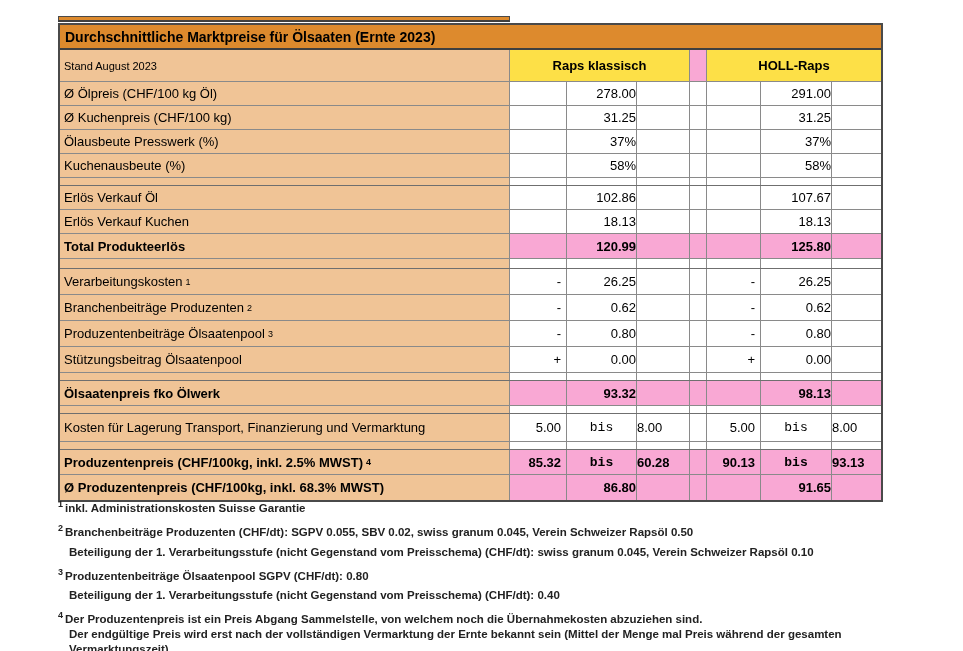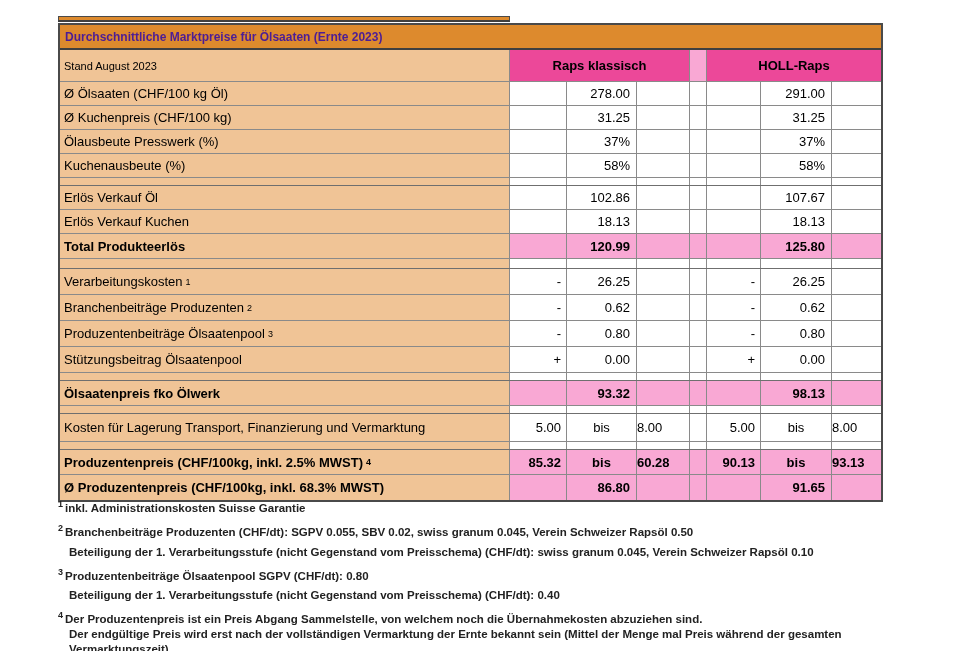--- a/index.html
+++ b/index.html
@@ -8,21 +8,21 @@
 
   
   #strip{position:absolute;left:58px;top:16px;width:452px;height:6px;
          background:#DD8A2D;border:1px solid #4a4a4a;border-bottom:2px solid #3f3f3f;box-sizing:border-box;}
 
   #tablewrap{position:absolute;left:58px;top:23px;width:825px;
              border:2px solid #4a4a4a;box-sizing:border-box;background:#fff;}
 
   .titlerow{height:25px;background:#DD8A2D;border-bottom:2px solid #3f3f3f;
             display:flex;align-items:center;padding-left:5px;
-            font-weight:bold;font-size:12px;color:#4c1d95;box-sizing:border-box;}
+            font-weight:bold;font-size:14px;color:#000000;box-sizing:border-box;}
 
   .row{display:grid;grid-template-columns:450px 57px 70px 53px 17px 54px 71px 49px;
        border-bottom:1px solid #8a8a8a;box-sizing:border-box;}
   .row.header{grid-template-columns:450px 180px 17px 174px;height:32px;}
   .row:last-child{border-bottom:none;}
 
   .row.data{height:24px;}
   .row.cost{height:26px;}
   .row.total{height:25px;}
   .row.rangetotal{height:25px;}
@@ -32,24 +32,24 @@
 
   .c{border-right:1px solid #8a8a8a;display:flex;align-items:center;
      box-sizing:border-box;font-size:13px;overflow:hidden;white-space:nowrap;}
   .row > .c:last-child{border-right:none;}
 
   .tan{background:#f9a8d4;}
   .white{background:#ffffff;}
 
   .lbl{padding-left:4px;background:#F0C496;}
   .stand{font-size:11px;}
-  .ghead{justify-content:center;font-weight:bold;background:#ec4899;}
-  .num{justify-content:flex-end;padding-right:6px;}
+  .ghead{justify-content:center;font-weight:bold;background:#fde047;}
+  .num{justify-content:flex-end;}
   .sgn{padding-right:5px;}
-  .ctr{justify-content:center;}
+  .ctr{justify-content:center;font-family:Liberation Mono, monospace;}
 
   .row.total .c,.row.rangetotal .c{font-weight:bold;}
 
   sup{font-size:9px;line-height:0;}
   .lbl sup{margin-left:3px;}
 
   
   #footnotes{position:absolute;left:58px;top:497px;width:880px;font-size:11.5px;color:#222;}
   .fngroup{margin:0 0 5px 0;}
   .fnline{line-height:15px;margin-bottom:5px;padding-left:11px;font-weight:bold;}
@@ -66,21 +66,21 @@
   <div id="tablewrap">
     <div class="titlerow">Durchschnittliche Marktpreise für Ölsaaten (Ernte 2023)</div>
     <div id="tbody">
         <div class="row header">
           <div class="c lbl stand">Stand August 2023</div>
           <div class="c ghead">Raps klassisch</div>
           <div class="c tan"></div>
           <div class="c ghead">HOLL-Raps</div>
         </div>
         <div class="row data">
-          <div class="c lbl">Ø Ölsaaten (CHF/100 kg Öl)</div>
+          <div class="c lbl">Ø Ölpreis (CHF/100 kg Öl)</div>
           <div class="c white num sgn"></div>
           <div class="c white num">278.00</div>
           <div class="c white "></div>
           <div class="c white"></div>
           <div class="c white num sgn"></div>
           <div class="c white num">291.00</div>
           <div class="c white "></div>
         </div>
         <div class="row data">
           <div class="c lbl">Ø Kuchenpreis (CHF/100 kg)</div>

